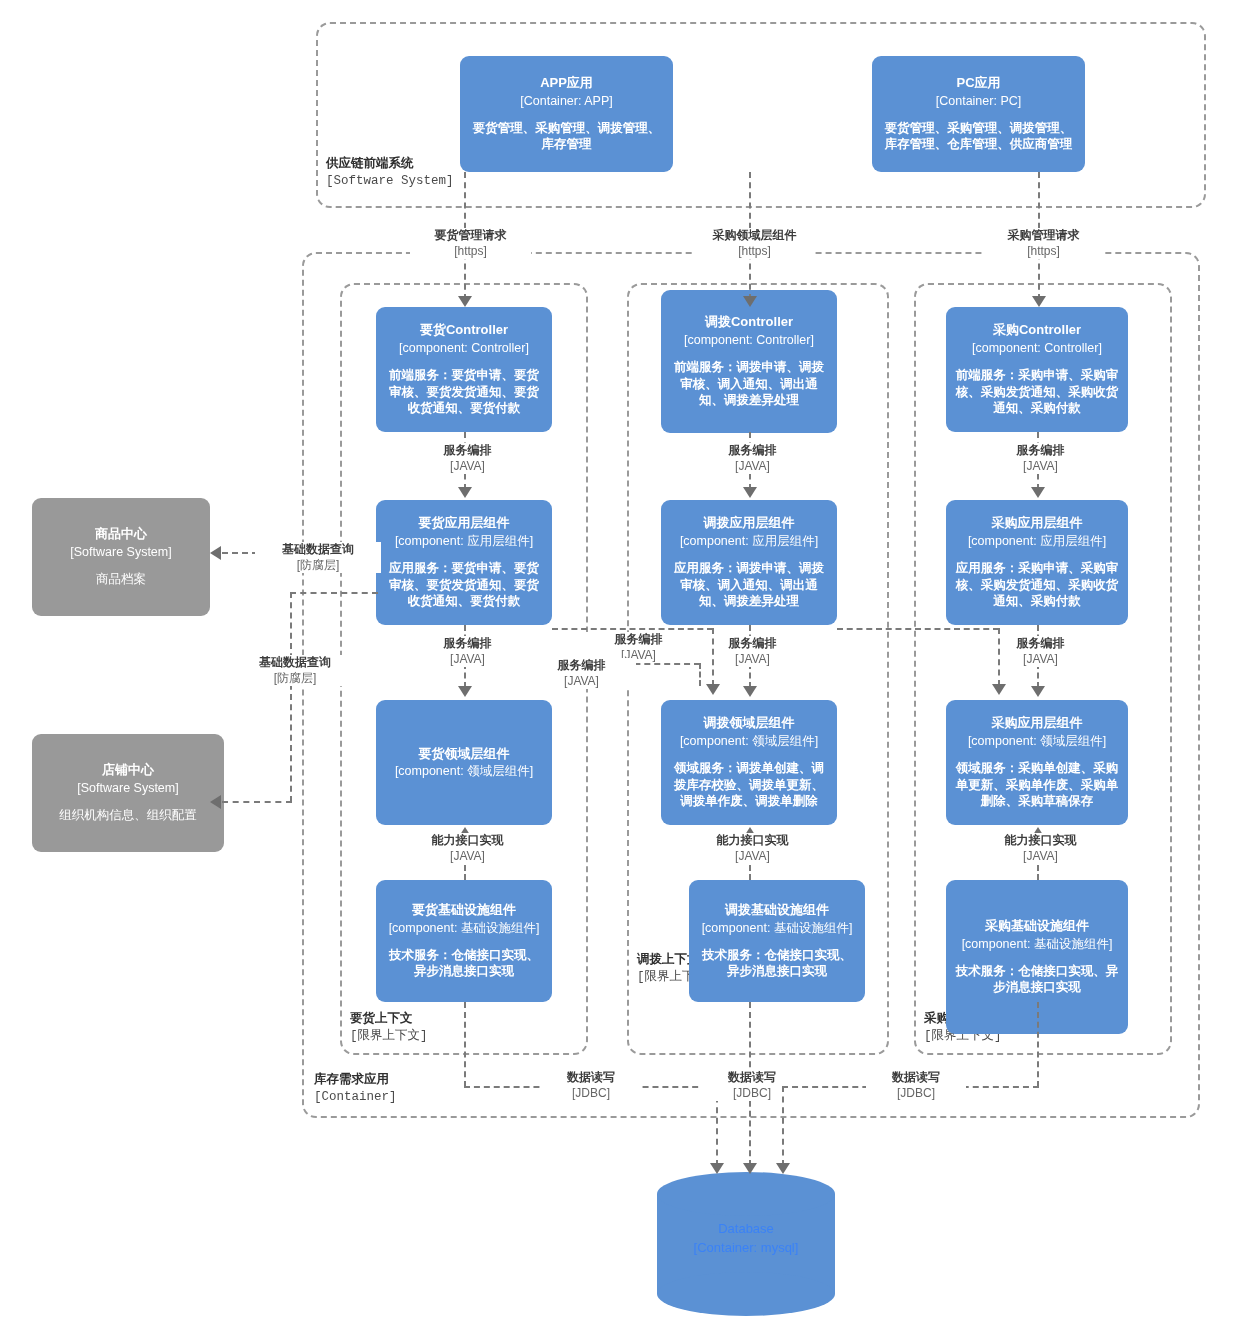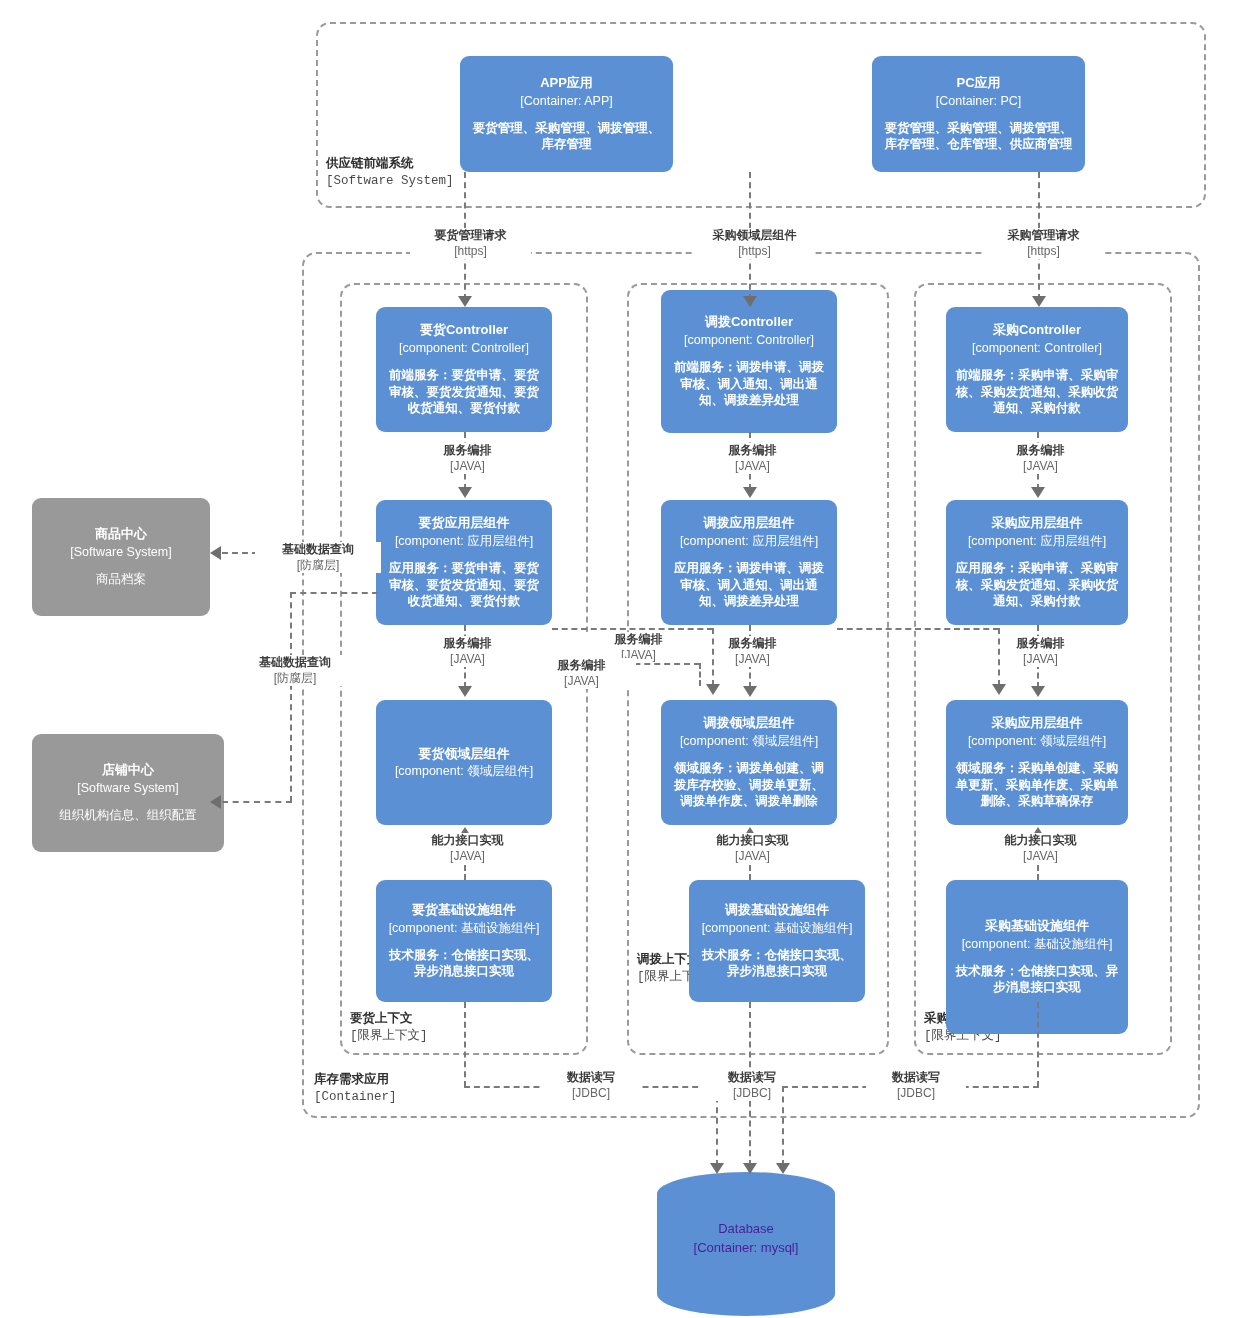--- a/index.html
+++ b/index.html
@@ -22,21 +22,21 @@
   .node .meta{font-size:12.5px;line-height:1.3;margin-top:1px;}
   .node .desc{font-weight:bold;font-size:12.5px;line-height:1.32;margin-top:11px;}
   .node.gray .desc{font-weight:normal;}
   .node.gray .meta{font-weight:normal;}
 
   
   .db{position:absolute;}
   .db .body{position:absolute;left:0;top:22px;width:100%;height:100px;background:#5b91d4;}
   .db .top{position:absolute;left:0;top:0;width:100%;height:44px;background:#5b91d4;border-radius:50%/50%;}
   .db .bot{position:absolute;left:0;bottom:-22px;width:100%;height:44px;background:#5b91d4;border-radius:50%/50%;}
-  .db .lbl{position:absolute;left:0;top:48px;width:100%;text-align:center;color:#4c1d95;font-size:13px;line-height:1.45;}
+  .db .lbl{position:absolute;left:0;top:48px;width:100%;text-align:center;color:#3b82f6;font-size:13px;line-height:1.45;}
 
   
   .seg{position:absolute;background:transparent;}
   .seg.v{border-left:2px dashed #7a7a7a;}
   .seg.h{border-top:2px dashed #7a7a7a;}
   .arrow{position:absolute;width:0;height:0;}
   .arrow.down{border-left:7px solid transparent;border-right:7px solid transparent;border-top:11px solid #6e6e6e;}
   .arrow.up{border-left:7px solid transparent;border-right:7px solid transparent;border-bottom:11px solid #6e6e6e;}
   .arrow.left{border-top:7px solid transparent;border-bottom:7px solid transparent;border-right:11px solid #6e6e6e;}
 

